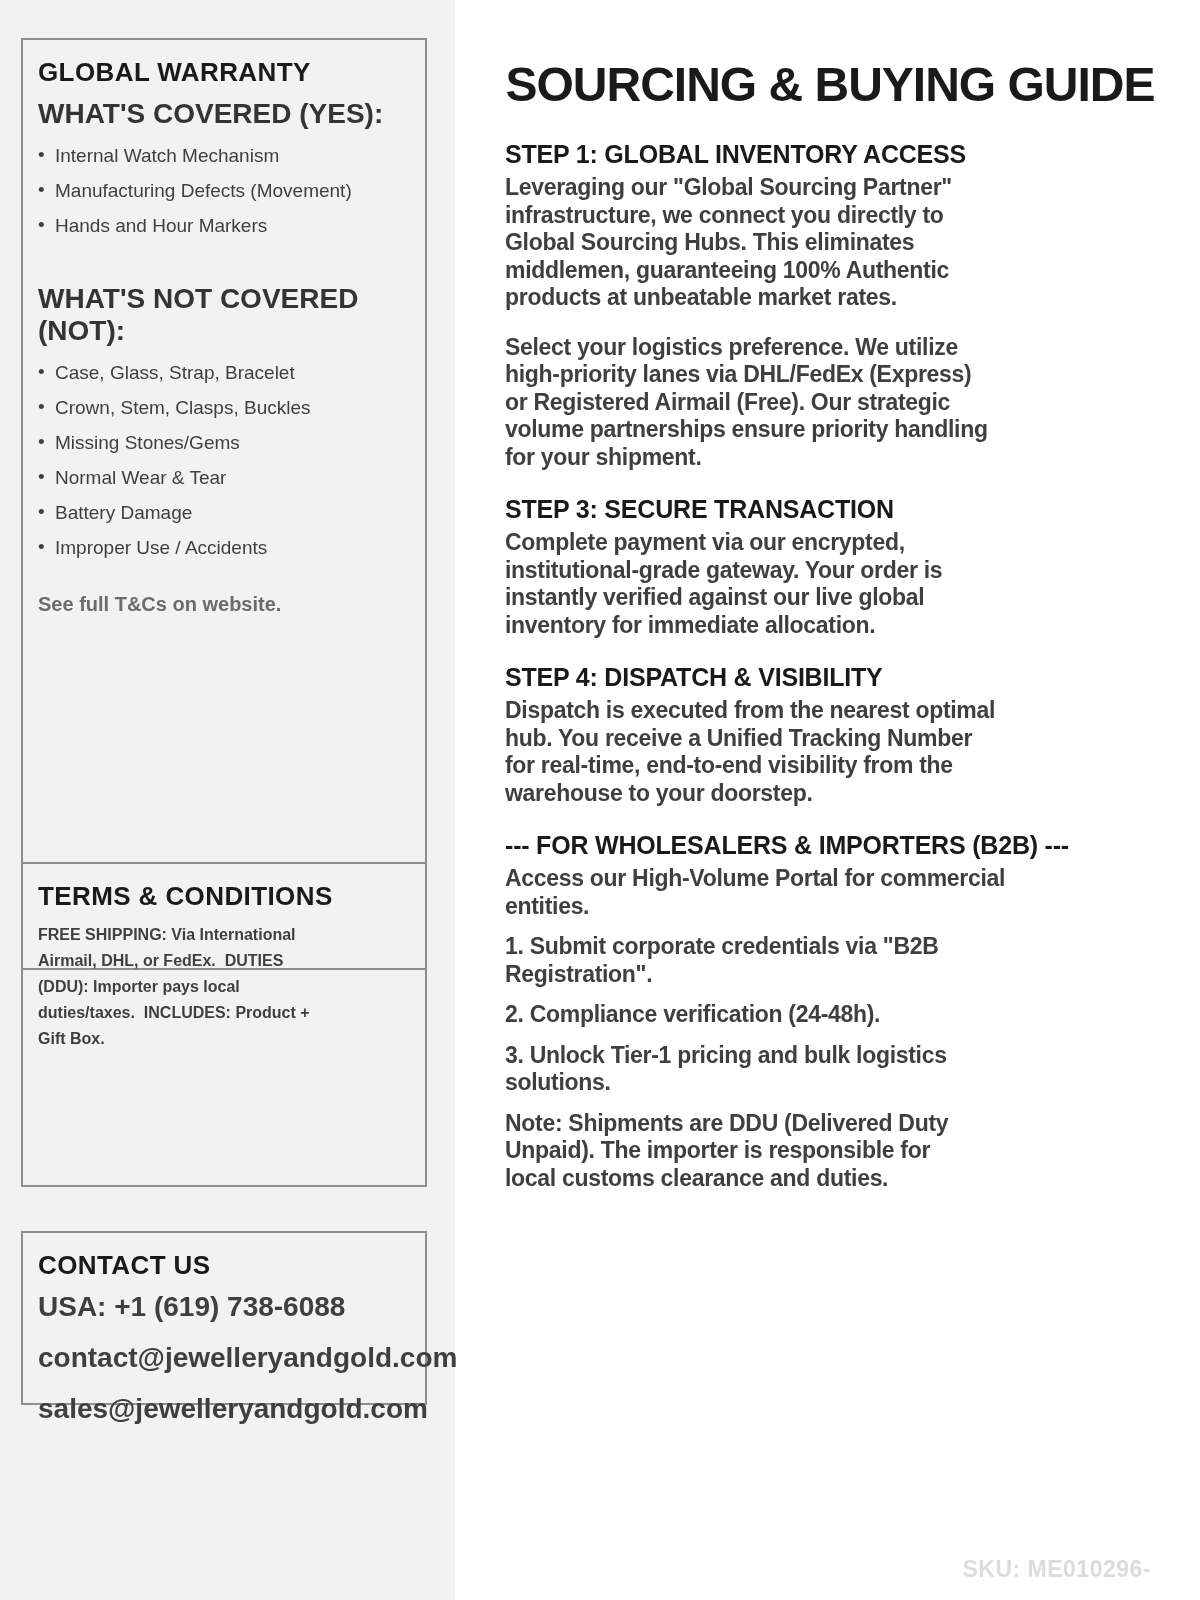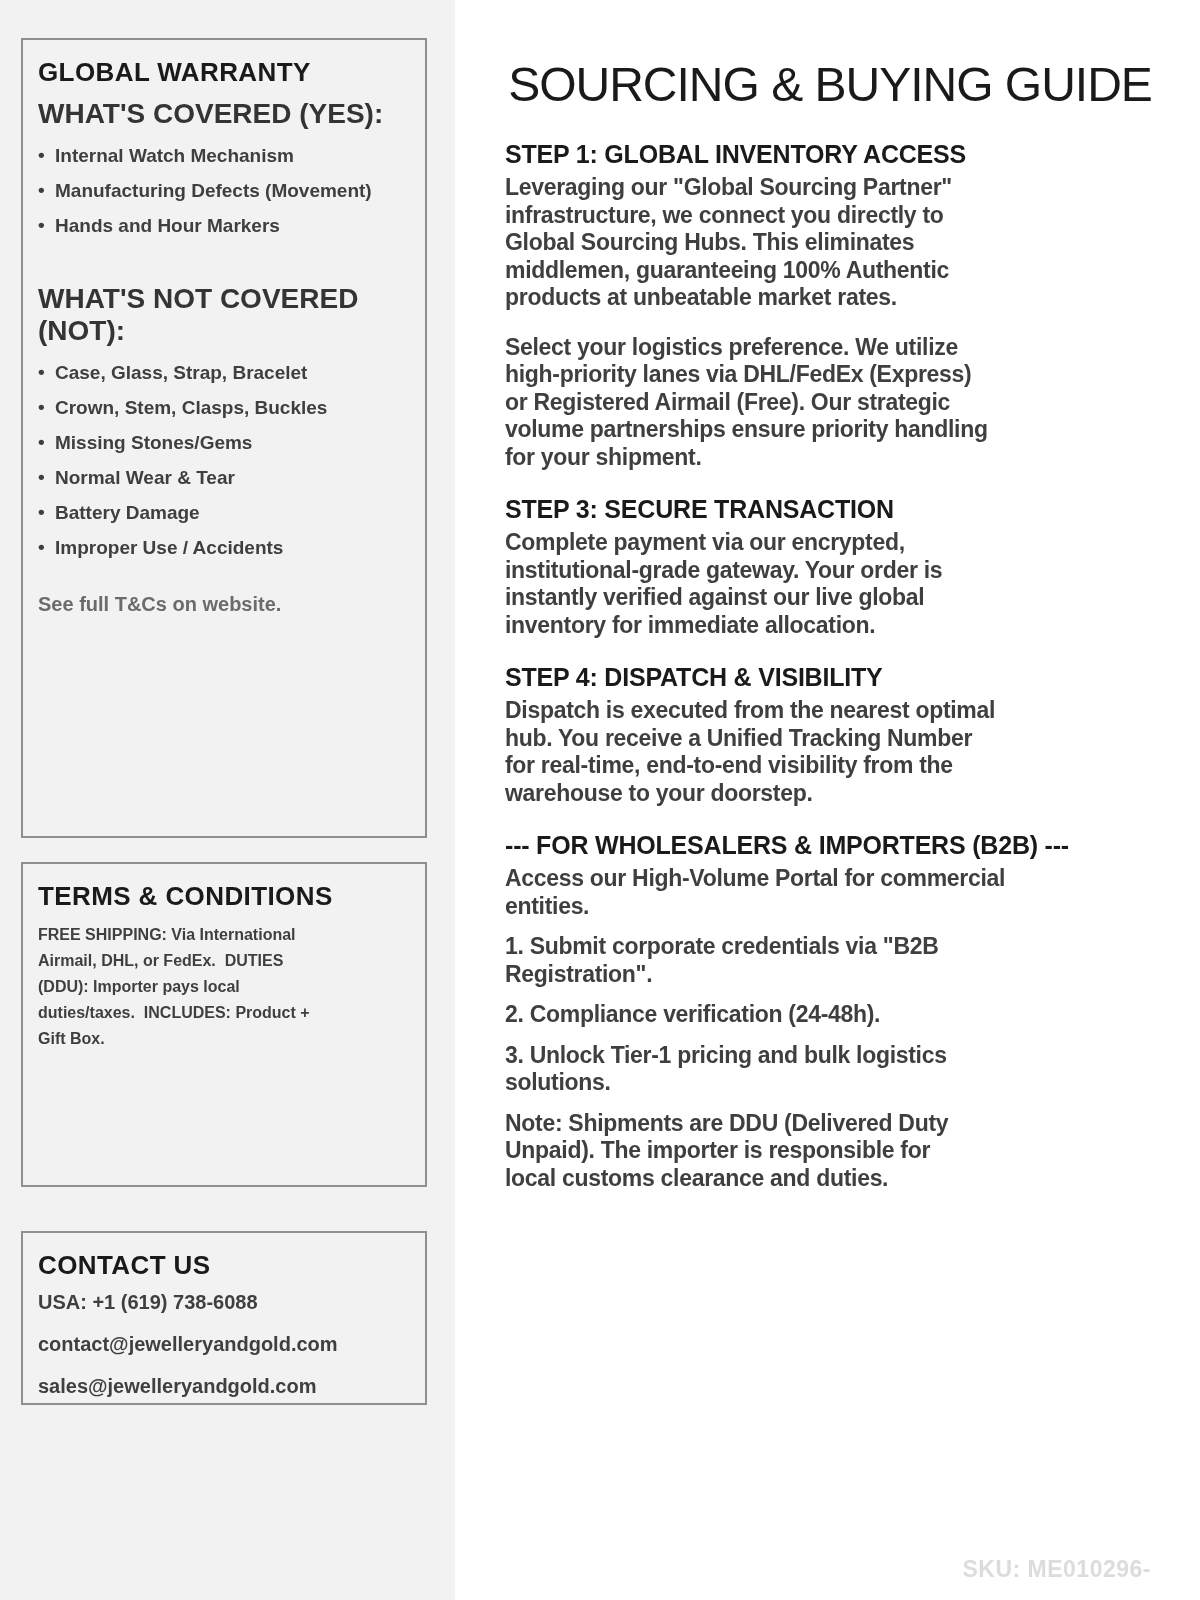--- a/index.html
+++ b/index.html
@@ -23,58 +23,58 @@
   
   .sidebar{
     position:absolute;left:0;top:0;width:455px;height:1600px;
     background:var(--bg-sidebar);
   }
   .box{
     position:absolute;left:21px;width:406px;
     border:2px solid var(--border-box);
     padding:18px 17px 14px 15px;
   }
-  .box-warranty{top:38px;height:800px;}
+  .box-warranty{top:38px;height:932px;}
   .box-terms{top:862px;height:325px;}
   .box-contact{top:1231px;height:174px;}
   .side-title{
     font-size:26px;font-weight:bold;color:var(--text-heading);
     letter-spacing:.4px;margin:0 0 10px 0;line-height:1.15;
   }
   .side-sub{
     font-size:28px;font-weight:bold;color:var(--text-sub);
     margin:0 0 14px 0;line-height:1.15;
   }
   .side-sub.not{margin-top:46px;}
   .blist{list-style:none;margin:0;padding:0;}
   .blist li{
-    font-size:19px;font-weight:bold;color:var(--text-body);
+    font-size:19px;font-weight:normal;color:var(--text-body);
     line-height:23px;margin:0 0 12px 0;padding-left:17px;position:relative;
   }
   .blist li::before{
     content:"\2022";position:absolute;left:0;top:-1px;color:var(--text-body);
   }
   .side-footnote{
     margin:34px 0 0 0;font-size:20px;font-weight:bold;color:var(--text-muted);
   }
   .side-body{
     margin:0;font-size:16px;font-weight:bold;color:var(--text-body);
     line-height:26px;white-space:pre-wrap;
   }
   .contact-line{
-    margin:0 0 19px 0;font-size:20px;font-weight:bold;color:var(--text-body);
+    margin:0 0 19px 0;font-size:28px;font-weight:bold;color:var(--text-body);
   }
   
   .main{
     position:absolute;left:455px;top:0;width:745px;height:1600px;
     padding:60px 45px 0 50px;
   }
   .main-title{
     margin:0 0 28px 0;text-align:center;
-    font-size:48px;line-height:50px;font-weight:normal;
+    font-size:48px;line-height:50px;font-weight:bold;
     letter-spacing:-1px;color:var(--text-heading);
   }
   .step{margin:0 0 22px 0;}
   .step-heading{
     margin:0 0 4px 0;font-size:25px;line-height:32px;font-weight:bold;
     letter-spacing:-0.2px;color:var(--text-heading);
   }
   .step-body{
     margin:0;font-size:23px;line-height:27.5px;font-weight:bold;
     letter-spacing:-0.3px;color:var(--text-body);white-space:pre-line;

